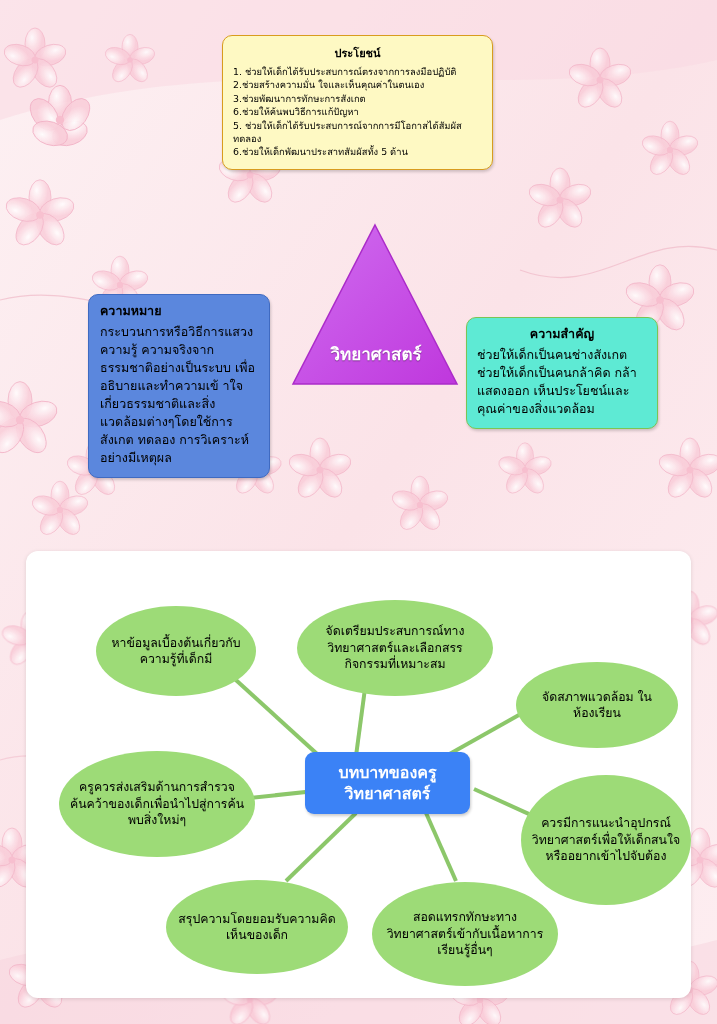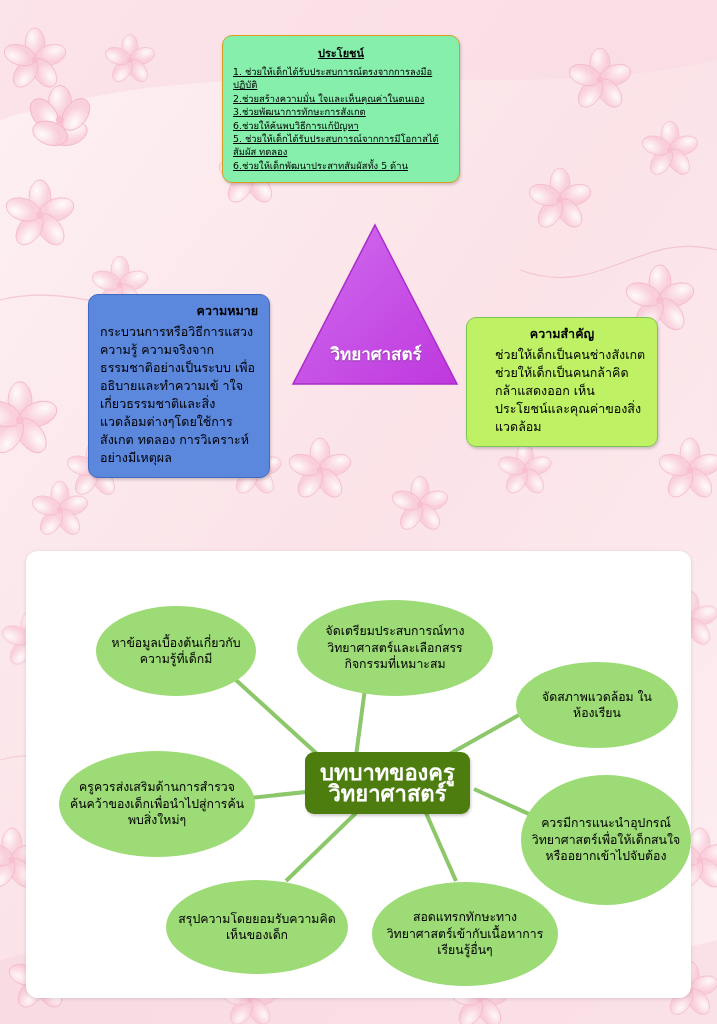--- a/index.html
+++ b/index.html
@@ -8,53 +8,52 @@
     font-family:"DejaVu Sans", sans-serif;
     background:#fdeef1;
     position:relative;
     overflow:hidden;
   }
   
   #bg{position:absolute;inset:0;z-index:0;pointer-events:none;}
   
   .panel{position:absolute;z-index:3;box-sizing:border-box;}
   .benefits{
-    left:222px;top:35px;width:238px;
-    background:#86efac;
+    left:222px;top:35px;width:271px;
+    background:#fef9c3;
     border:1px solid #d89c1e;
     border-radius:10px;
     padding:8px 10px 10px 10px;
     box-shadow:1px 2px 3px rgba(0,0,0,.18);
-    text-decoration:underline;
   }
   .benefits .ttl{
     text-align:center;font-weight:bold;font-size:11px;color:#000;margin-bottom:3px;
   }
   .benefits ul{margin:0;padding:0;list-style:none;}
   .benefits li{font-size:9.4px;line-height:13.4px;color:#000;}
   .meaning{
     left:88px;top:294px;width:182px;
     background:#5b87dd;
     border:1px solid #3f6ac1;
     border-radius:10px;
     padding:6px 11px 10px 11px;
     box-shadow:1px 2px 3px rgba(0,0,0,.18);
   }
-  .meaning .ttl{text-align:right;font-weight:bold;font-size:12.5px;color:#000;margin-bottom:2px;}
+  .meaning .ttl{text-align:left;font-weight:bold;font-size:12.5px;color:#000;margin-bottom:2px;}
   .meaning .body{font-size:12.5px;line-height:18px;color:#000000;}
   .important{
     left:466px;top:317px;width:192px;
-    background:#bef264;
+    background:#5eead4;
     border:1px solid #7cc454;
     border-radius:10px;
     padding:6px 10px 10px 10px;
     box-shadow:1px 2px 3px rgba(0,0,0,.18);
   }
   .important .ttl{text-align:center;font-weight:bold;font-size:12.5px;color:#000;margin-bottom:2px;}
-  .important .body{font-size:12.5px;line-height:18px;color:#000;margin-left:18px;}
+  .important .body{font-size:12.5px;line-height:18px;color:#000;}
   
   #triangle-wrap{position:absolute;left:290px;top:222px;width:170px;height:165px;z-index:2;}
   #tri-label{
     position:absolute;left:296px;top:340px;width:160px;text-align:center;
     font-size:17px;font-weight:bold;color:#fff;z-index:4;
     text-shadow:0 1px 1px rgba(0,0,0,.35);
   }
   
   #card{
     position:absolute;left:26px;top:551px;width:665px;height:447px;
@@ -65,22 +64,22 @@
   .node{
     position:absolute;z-index:3;display:flex;align-items:center;justify-content:center;
     text-align:center;box-sizing:border-box;
   }
   .ellipse{
     background:#9ddb77;border-radius:50%;
     font-size:12.3px;line-height:16.5px;color:#000;
     padding:6px 10px;
   }
   .center-node{
-    background:#4d7c0f;border-radius:9px;color:#fff;font-weight:bold;
-    font-size:22px;line-height:21px;
+    background:#3b82f6;border-radius:9px;color:#fff;font-weight:bold;
+    font-size:16px;line-height:21px;
     box-shadow:1px 2px 3px rgba(0,0,0,.2);
   }
 </style>
 </head>
 <body>
 
 <svg id="bg" viewBox="0 0 717 1024">
   <defs>
     <linearGradient id="pg" x1="0" y1="0" x2="1" y2="1">
       <stop offset="0%" stop-color="#fdf1f3"></stop>

